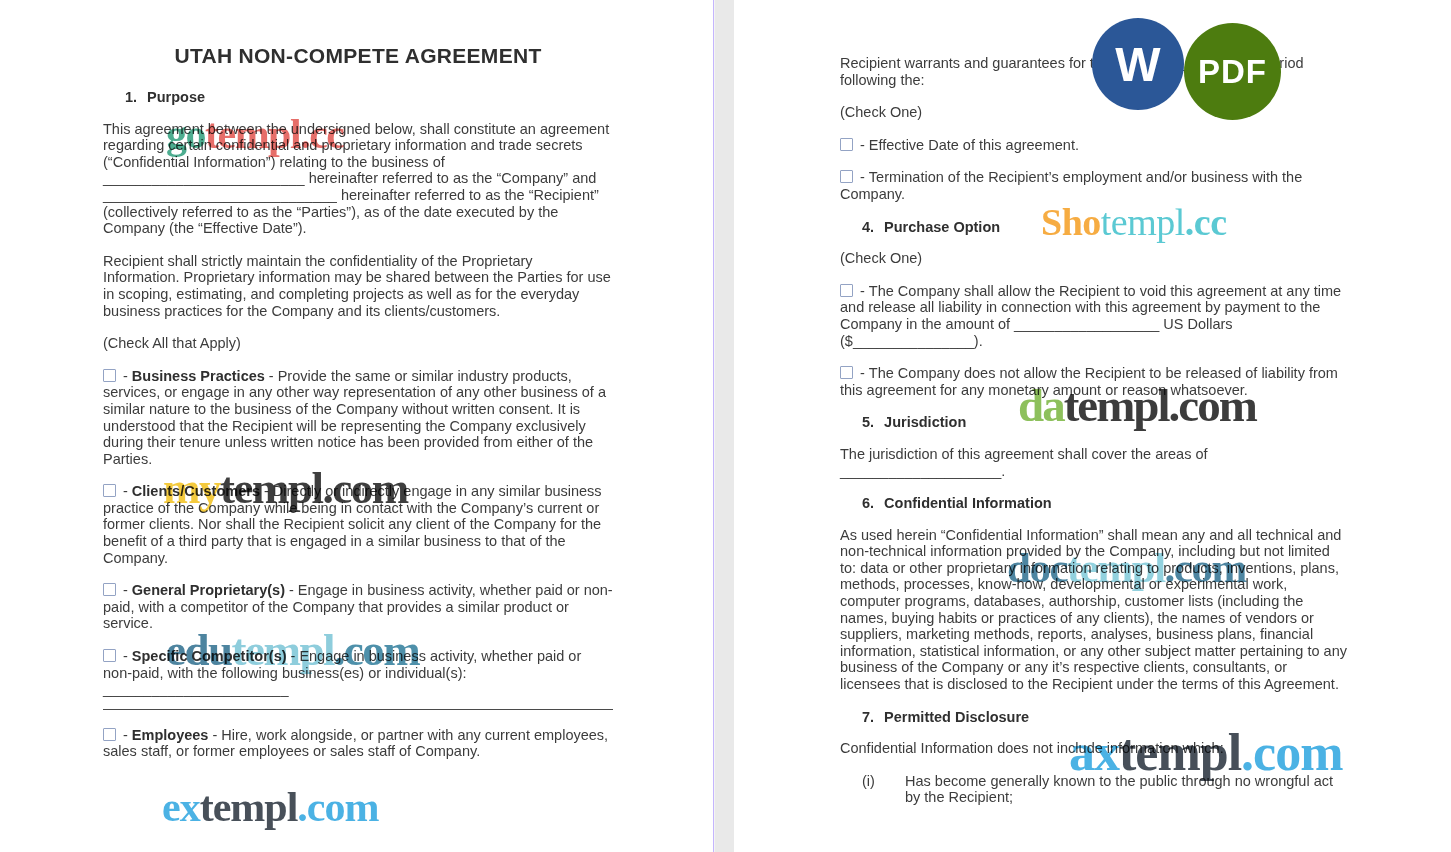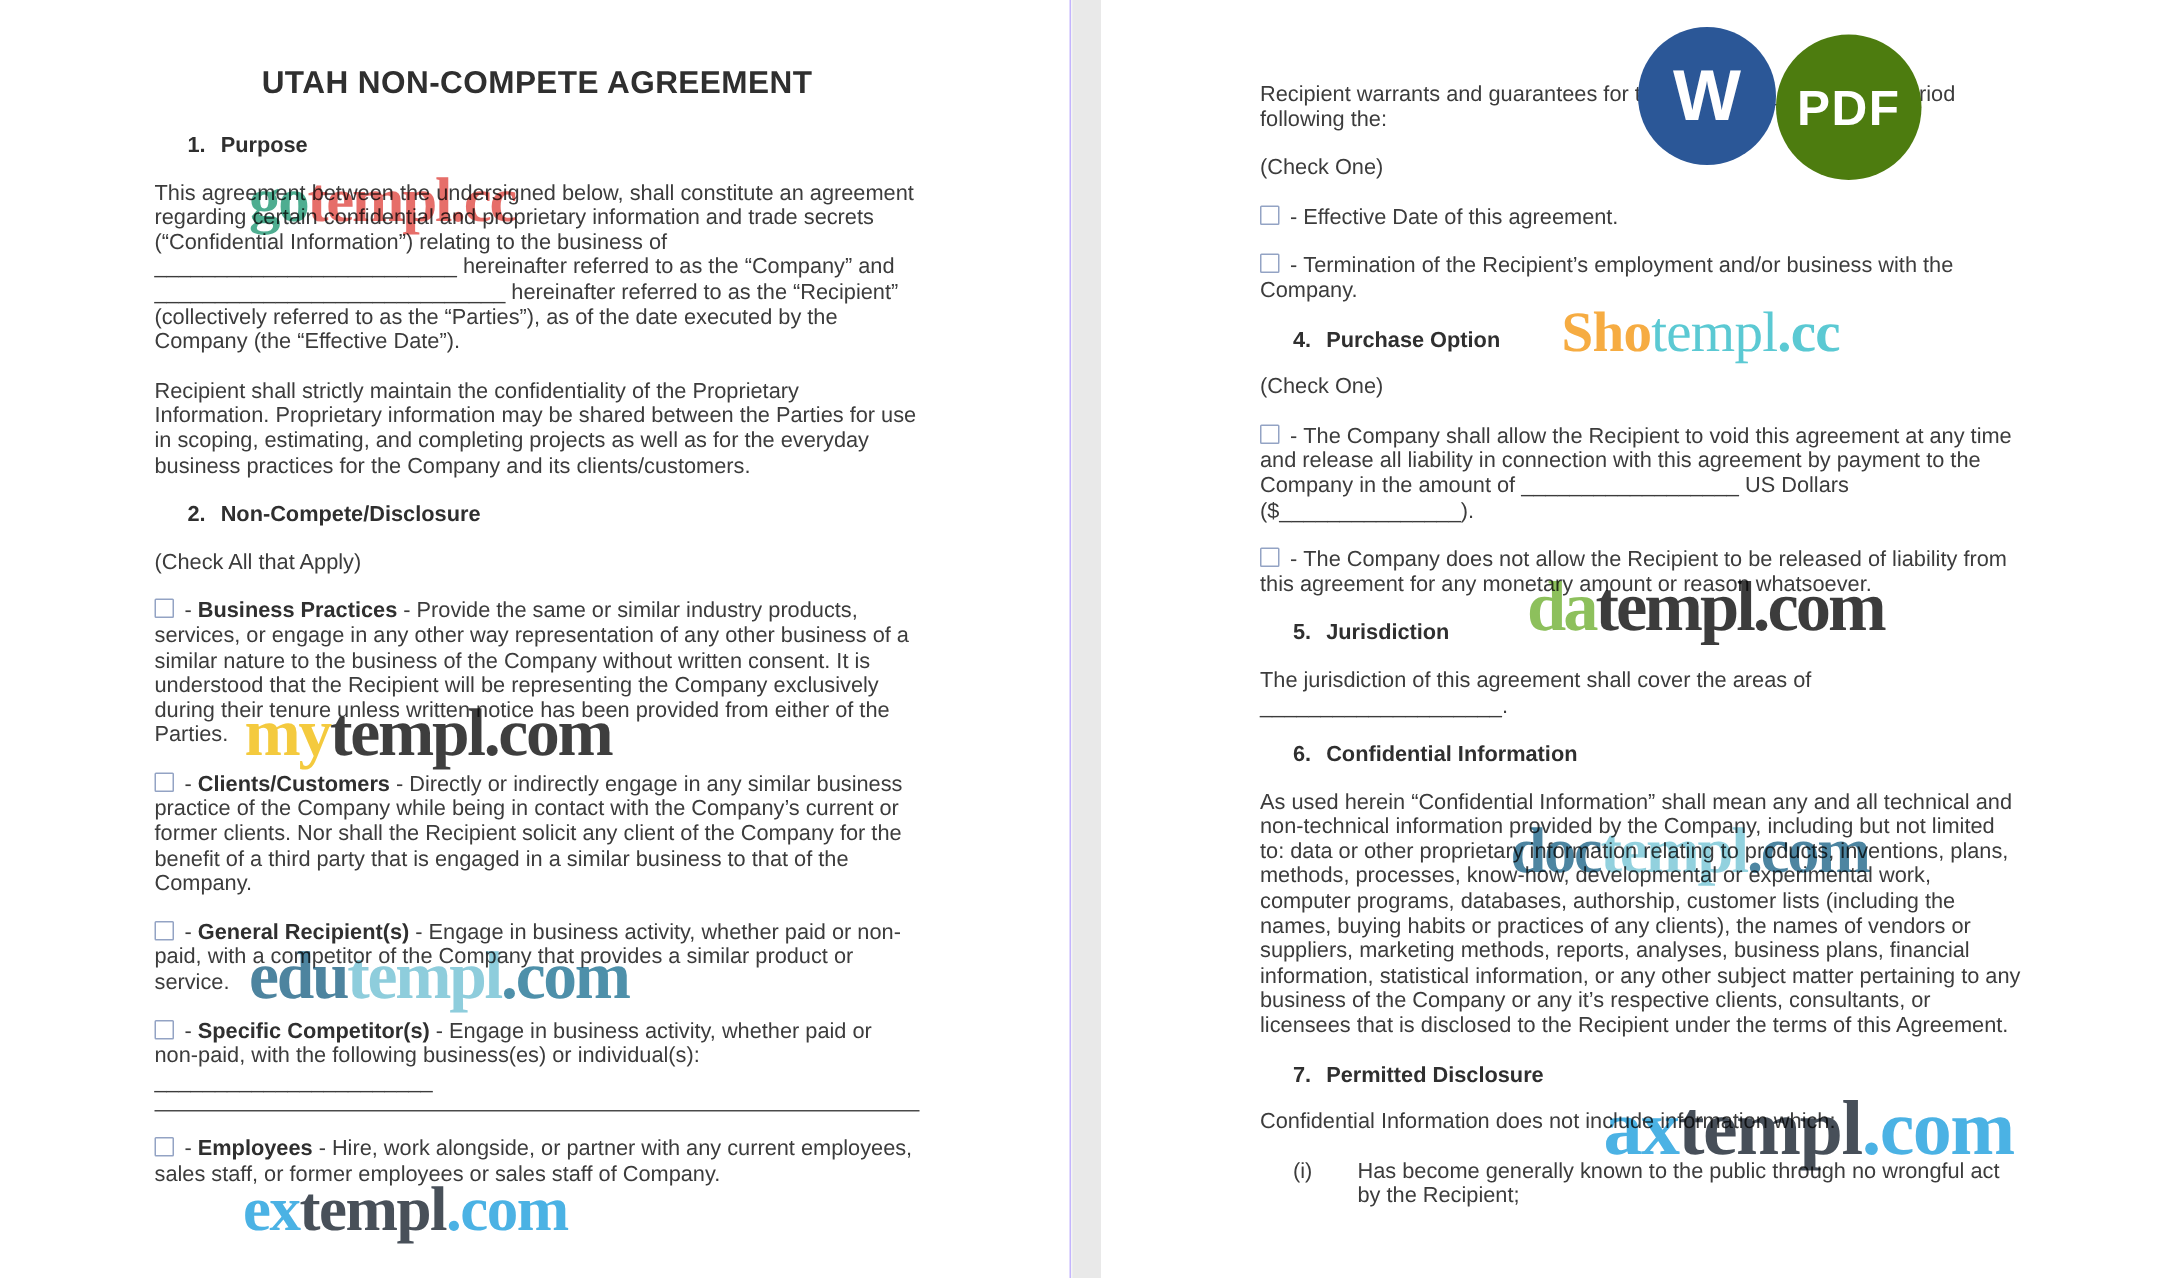--- a/index.html
+++ b/index.html
@@ -57,31 +57,28 @@
     <div class="content">
       <div class="doc-title">UTAH NON-COMPETE AGREEMENT</div>
 
       <div class="sec-h">
         <span>1.</span><span class="h-label">Purpose</span>
       </div>
 
       <p>This agreement between the undersigned below, shall constitute an agreement regarding certain confidential and proprietary information and trade secrets (“Confidential Information”) relating to the business of _________________________ hereinafter referred to as the “Company” and _____________________________ hereinafter referred to as the “Recipient” (collectively referred to as the “Parties”), as of the date executed by the Company (the “Effective Date”).</p>
       <p>Recipient shall strictly maintain the confidentiality of the Proprietary Information. Proprietary information may be shared between the Parties for use in scoping, estimating, and completing projects as well as for the everyday business practices for the Company and its clients/customers.</p>
 
-      <div class="sec-h">
-        <span>2.</span><span class="h-label">Non-Compete/Disclosure</span>
-      </div>
 
       <p>(Check All that Apply)</p>
 
       <p><span class="cb"></span><span class="dash">-</span><b>Business Practices</b><span class="dash">-</span><span>Provide the same or similar industry products, services, or engage in any other way representation of any other business of a similar nature to the business of the Company without written consent. It is understood that the Recipient will be representing the Company exclusively during their tenure unless written notice has been provided from either of the Parties.</span></p>
 
       <p><span class="cb"></span><span class="dash">-</span><b>Clients/Customers</b><span class="dash">-</span><span>Directly or indirectly engage in any similar business practice of the Company while being in contact with the Company’s current or former clients. Nor shall the Recipient solicit any client of the Company for the benefit of a third party that is engaged in a similar business to that of the Company.</span></p>
 
-      <p><span class="cb"></span><span class="dash">-</span><b>General Recipient(s)</b><span class="dash">-</span><span>Engage in business activity, whether paid or non-paid, with a competitor of the Company that provides a similar product or service.</span></p>
+      <p><span class="cb"></span><span class="dash">-</span><b>General Proprietary(s)</b><span class="dash">-</span><span>Engage in business activity, whether paid or non-paid, with a competitor of the Company that provides a similar product or service.</span></p>
 
       <p><span class="cb"></span><span class="dash">-</span><b>Specific Competitor(s)</b><span class="dash">-</span><span>Engage in business activity, whether paid or non-paid, with the following business(es) or individual(s): _______________________</span></p>
       <div class="fill-rule"></div>
 
       <p><span class="cb"></span><span class="dash">-</span><b>Employees</b><span class="dash">-</span><span>Hire, work alongside, or partner with any current employees, sales staff, or former employees or sales staff of Company.</span></p>
 
     </div>
   </div>
 
   <div class="page-gap"></div>

